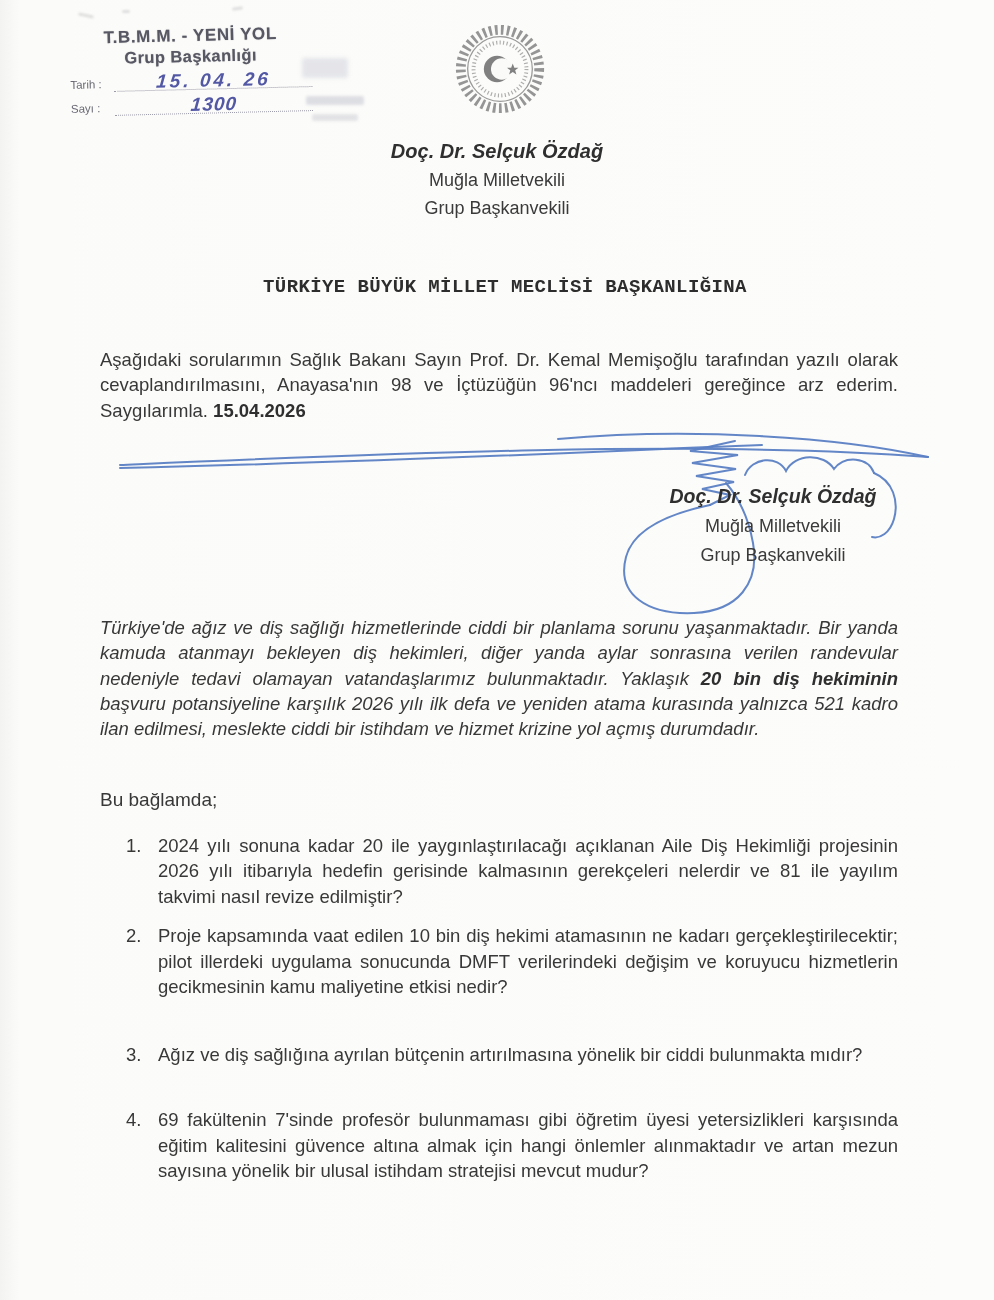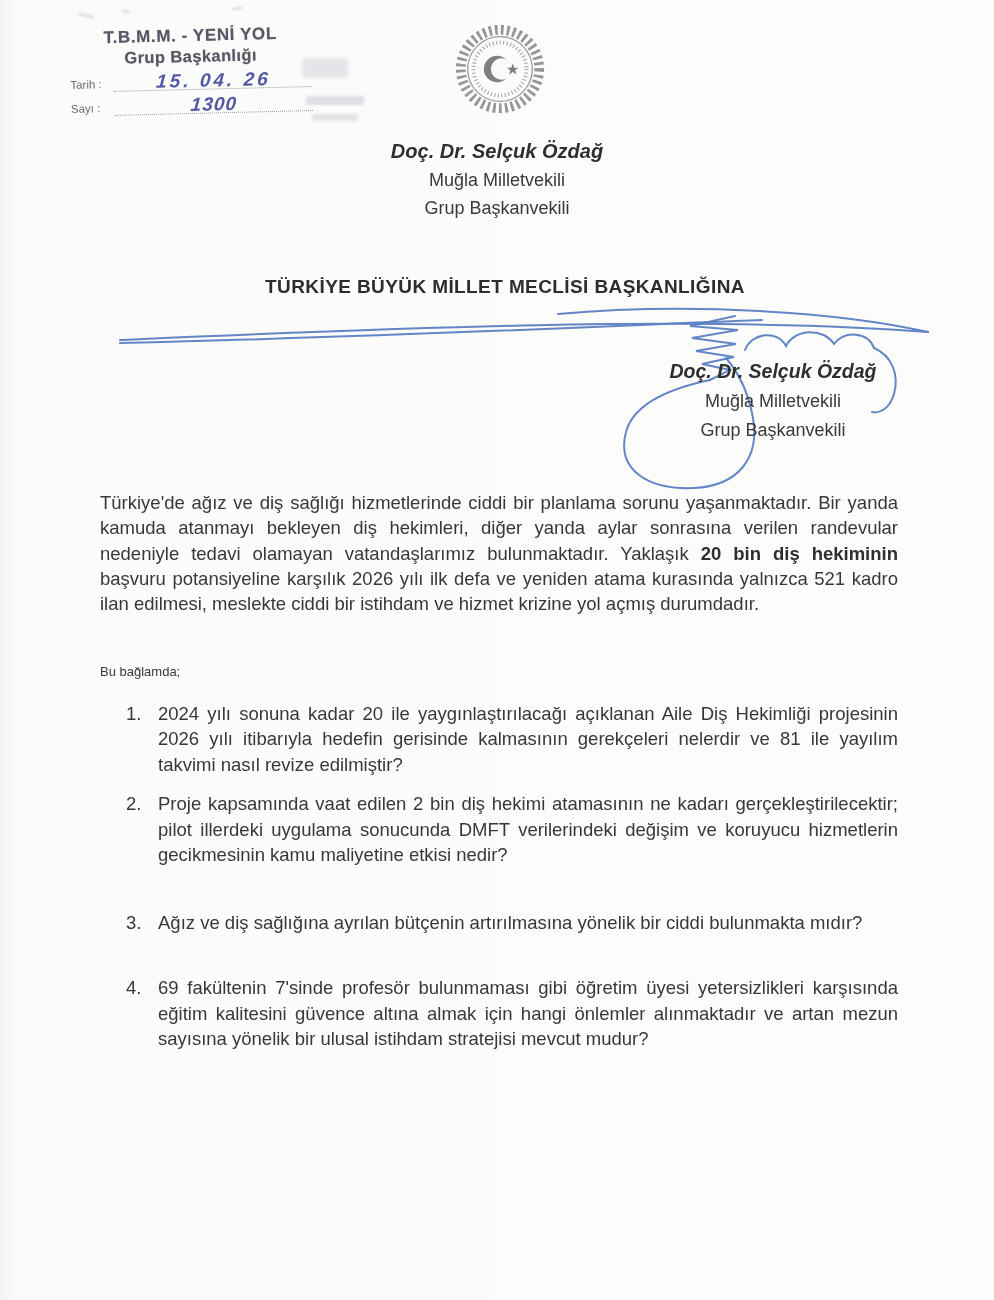--- a/index.html
+++ b/index.html
@@ -51,42 +51,42 @@
   .seal{position:absolute;left:451px;top:20px;width:98px;height:98px;}
 
   
   .author{padding-top:140px;text-align:center;color:#333;}
   .author-name{font-size:20px;font-weight:bold;font-style:italic;color:#2f2f2f;}
   .author-line{font-size:18px;margin-top:7px;color:#3a3a3a;}
 
   
   .heading{
     margin:57px 0 0 16px;text-align:center;
-    font-size:19px;font-weight:bold;letter-spacing:.4px;color:#2d2d2d;
+    font-size:19px;font-weight:bold;letter-spacing:.4px;color:#2d2d2d;font-family:Liberation Mono, monospace;
   }
 
   
   .para{
     margin:49px 96px 0 100px;
     font-size:18.5px;line-height:1.37;text-align:justify;color:#383838;
   }
   .para .b{font-weight:bold;color:#2f2f2f;}
 
   
   .sig-area{position:relative;height:186px;margin-top:6px;}
   .sig-svg{position:absolute;left:0;top:-12px;width:994px;height:210px;pointer-events:none;}
   .sig-svg path{fill:none;stroke:#5b7fc4;stroke-width:2;stroke-linecap:round;opacity:.95;}
   .sig-block{position:absolute;right:66px;top:56px;width:310px;text-align:center;}
   .sig-name{font-size:19.5px;font-weight:bold;font-style:italic;color:#2f2f2f;}
   .sig-line{font-size:18px;margin-top:8px;color:#3a3a3a;}
 
-  .body-para{margin-top:0;}
+  .body-para{margin-top:0;font-style:italic;}
 
   
-  .context{margin:47px 0 4px 100px;font-size:13px;color:#383838;}
+  .context{margin:47px 0 4px 100px;font-size:19px;color:#383838;}
   .questions{margin:22px 96px 0 126px;padding:0;list-style:none;}
   .q{display:flex;font-size:18.5px;line-height:1.38;color:#383838;}
   .q1{margin-bottom:14px;}
   .q2{margin-bottom:42px;}
   .q3{margin-bottom:40px;}
   .qnum{width:32px;flex:none;}
   .qtext{flex:1;text-align:justify;}
 </style>
 </head>
 <body>
@@ -125,20 +125,21 @@
   </div>
 
   <div class="author">
     <div class="author-name">Doç. Dr. Selçuk Özdağ</div>
     <div class="author-line">Muğla Milletvekili</div>
     <div class="author-line">Grup Başkanvekili</div>
   </div>
 
   <div class="heading">TÜRKİYE BÜYÜK MİLLET MECLİSİ BAŞKANLIĞINA</div>
 
+  <p class="para intro"><span>Aşağıdaki sorularımın Sağlık Bakanı Sayın Prof. Dr. Kemal Memişoğlu tarafından yazılı olarak cevaplandırılmasını, Anayasa'nın 98 ve İçtüzüğün 96'ncı maddeleri gereğince arz ederim. Saygılarımla. </span><span class="b">15.04.2026</span></p>
 
   <div class="sig-area">
     <svg class="sig-svg" viewBox="0 0 994 210">
       <path d="M558,22 C690,10 840,20 928,40"></path>
       <path d="M120,48 C350,38 700,22 928,40"></path>
       <path d="M120,51 C420,44 600,34 762,28"></path>
       <path d="M735,24 L690,34 L738,38 L692,46 L736,52 L696,59 L734,65 L702,72 L730,78 L710,88"></path>
       <path d="M745,58 C752,40 778,38 786,54 C795,36 824,36 834,52 C845,38 868,40 874,56"></path>
       <path d="M874,56 C893,64 899,84 894,102 C890,116 880,122 872,120"></path>
       <path d="M710,88 C672,96 634,110 626,140 C616,178 648,198 694,196 C738,194 760,166 753,126 C748,98 738,80 726,66"></path>
@@ -154,21 +155,21 @@
 
   <p class="context">Bu bağlamda;</p>
 
   <ol class="questions">
     <li class="q q1">
       <span class="qnum">1.</span>
       <span class="qtext">2024 yılı sonuna kadar 20 ile yaygınlaştırılacağı açıklanan Aile Diş Hekimliği projesinin 2026 yılı itibarıyla hedefin gerisinde kalmasının gerekçeleri nelerdir ve 81 ile yayılım takvimi nasıl revize edilmiştir?</span>
     </li>
     <li class="q q2">
       <span class="qnum">2.</span>
-      <span class="qtext">Proje kapsamında vaat edilen 2 bin diş hekimi atamasının ne kadarı gerçekleştirilecektir; pilot illerdeki uygulama sonucunda DMFT verilerindeki değişim ve koruyucu hizmetlerin gecikmesinin kamu maliyetine etkisi nedir?</span>
+      <span class="qtext">Proje kapsamında vaat edilen 10 bin diş hekimi atamasının ne kadarı gerçekleştirilecektir; pilot illerdeki uygulama sonucunda DMFT verilerindeki değişim ve koruyucu hizmetlerin gecikmesinin kamu maliyetine etkisi nedir?</span>
     </li>
     <li class="q q3">
       <span class="qnum">3.</span>
       <span class="qtext">Ağız ve diş sağlığına ayrılan bütçenin artırılmasına yönelik bir ciddi bulunmakta mıdır?</span>
     </li>
     <li class="q q4">
       <span class="qnum">4.</span>
       <span class="qtext">69 fakültenin 7'sinde profesör bulunmaması gibi öğretim üyesi yetersizlikleri karşısında eğitim kalitesini güvence altına almak için hangi önlemler alınmaktadır ve artan mezun sayısına yönelik bir ulusal istihdam stratejisi mevcut mudur?</span>
     </li>
   </ol>

